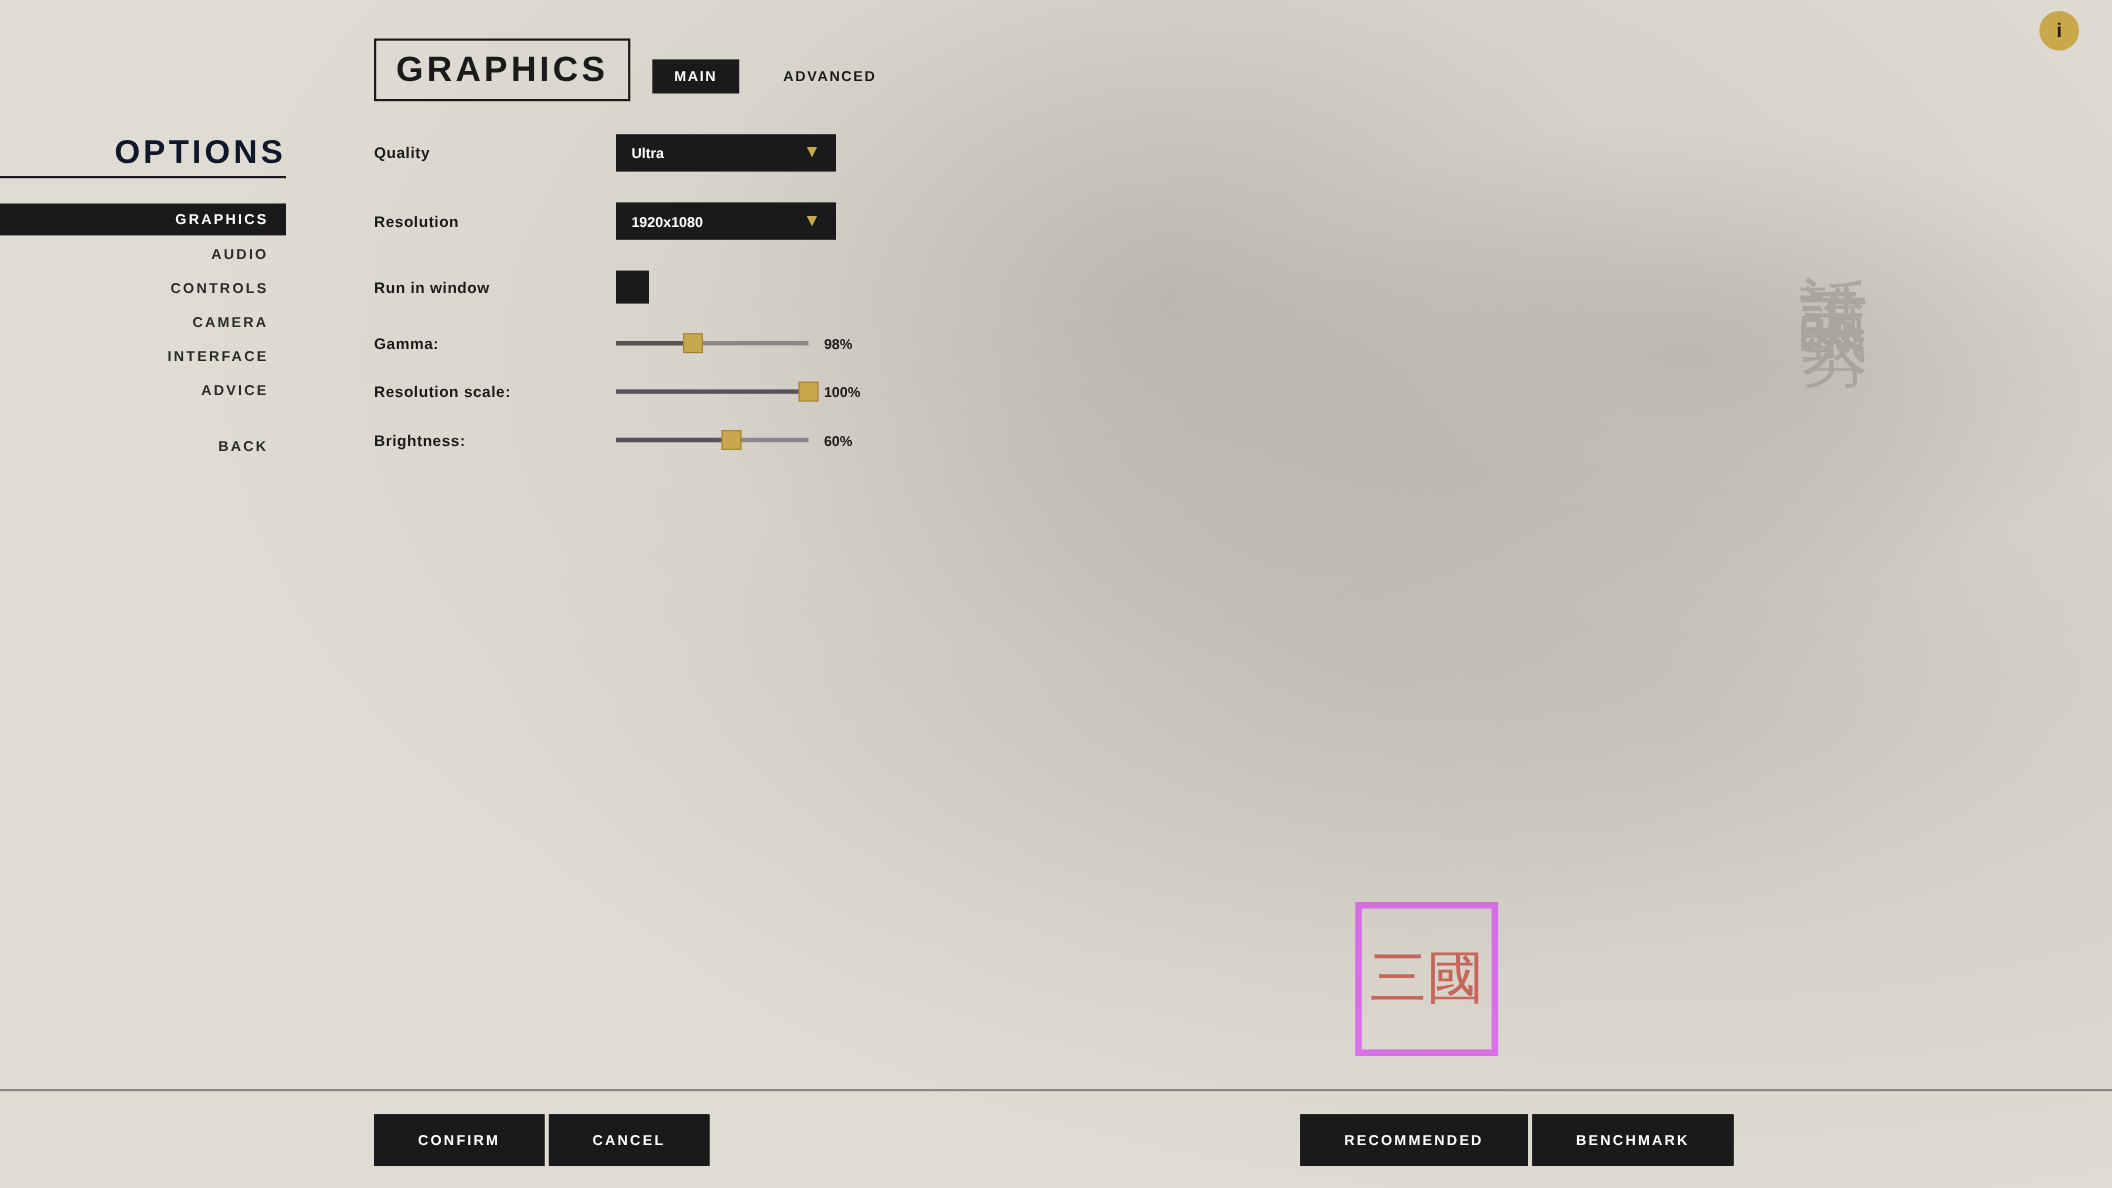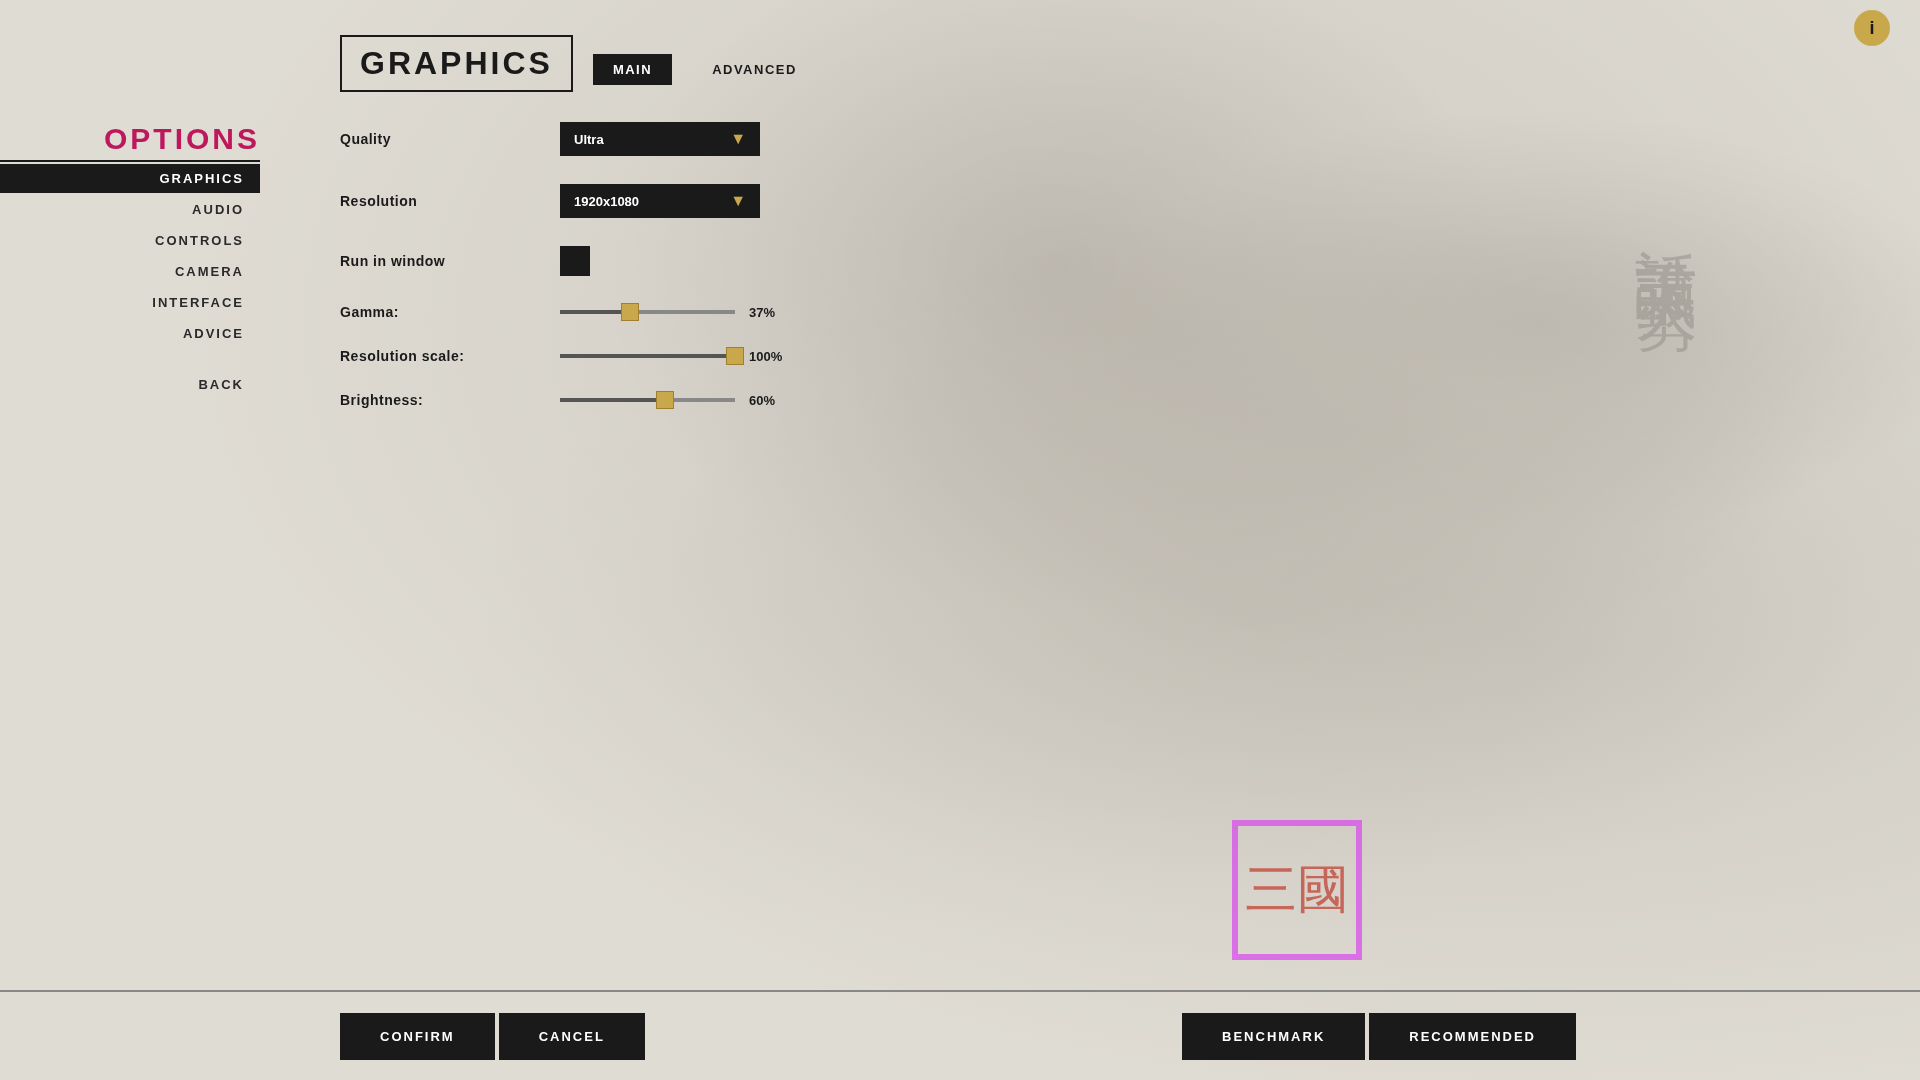--- a/index.html
+++ b/index.html
@@ -160,22 +160,22 @@
       align-items: flex-end;
       padding-right: 20px;
       padding-top: 10px;
       gap: 2px;
     }
 
     .sidebar-title {
       font-size: 30px;
       font-weight: 900;
       letter-spacing: 3px;
-      color: #be185d;
-      margin-bottom: 0;
+      color: #0f172a;
+      margin-bottom: 21px;
       padding-bottom: 4px;
       border-bottom: 2px solid #1a1a1a;
       width: 100%;
       text-align: right;
     }
 
     .nav-item {
       font-size: 13px;
       font-weight: 700;
       letter-spacing: 2px;
@@ -367,21 +367,21 @@
           <div class="checkbox-container"></div>
         </div>
 
         <div class="setting-row">
           <div class="setting-label">Gamma:</div>
           <div class="slider-container">
             <div class="slider-track">
               <div class="slider-fill" style="width: 40%;"></div>
               <div class="slider-thumb" style="left: calc(40% - 9px);"></div>
             </div>
-            <div class="slider-value">37%</div>
+            <div class="slider-value">98%</div>
           </div>
         </div>
 
         <div class="setting-row">
           <div class="setting-label">Resolution scale:</div>
           <div class="slider-container">
             <div class="slider-track">
               <div class="slider-fill" style="width: 100%;"></div>
               <div class="slider-thumb" style="left: calc(100% - 9px);"></div>
             </div>
@@ -401,16 +401,16 @@
         </div>
 
       </div>
     </div>
   </div>
 
   <div class="bottom-bar">
     <button class="bottom-btn">CONFIRM</button>
     <button class="bottom-btn">CANCEL</button>
     <div class="btn-spacer"></div>
+    <button class="bottom-btn">RECOMMENDED</button>
     <button class="bottom-btn">BENCHMARK</button>
-    <button class="bottom-btn">RECOMMENDED</button>
   </div>
 </div>
 
 </body></html>

